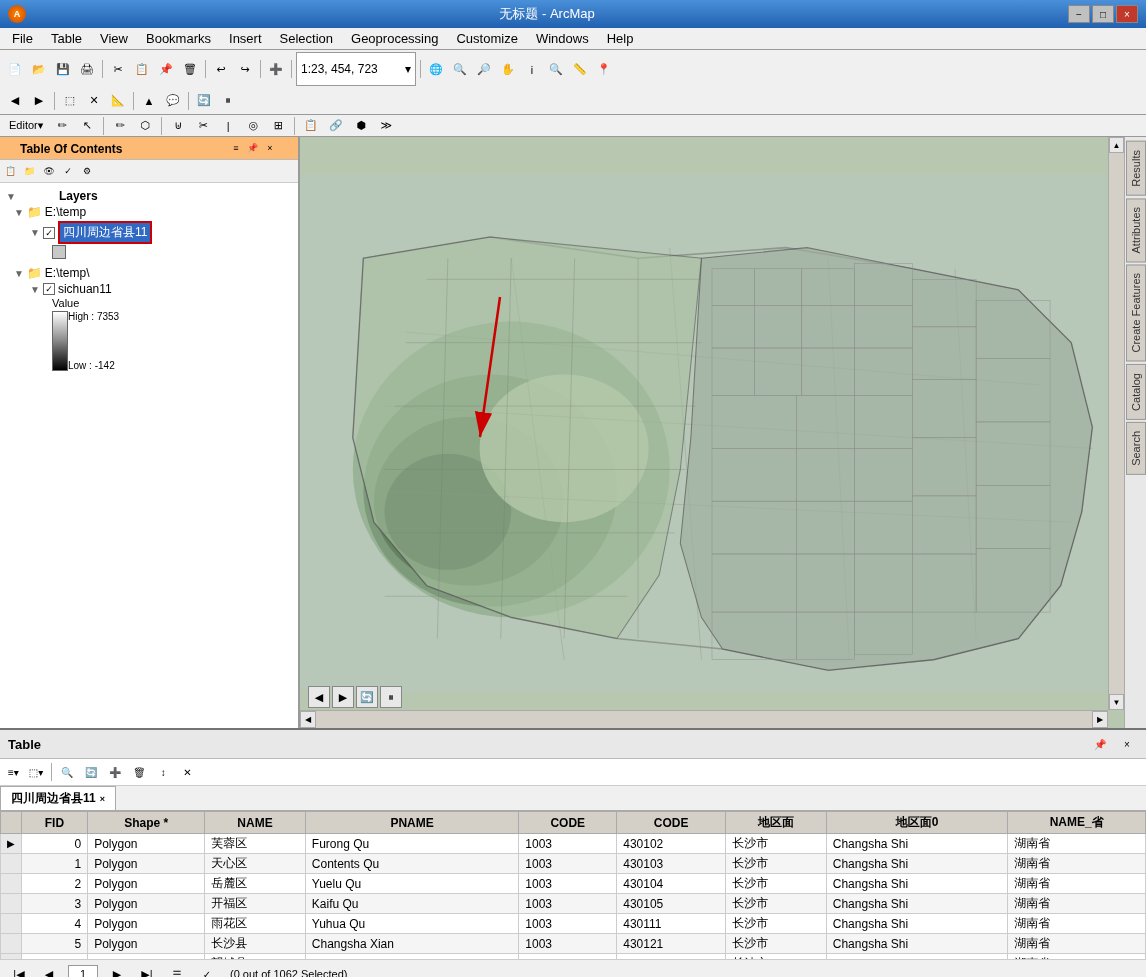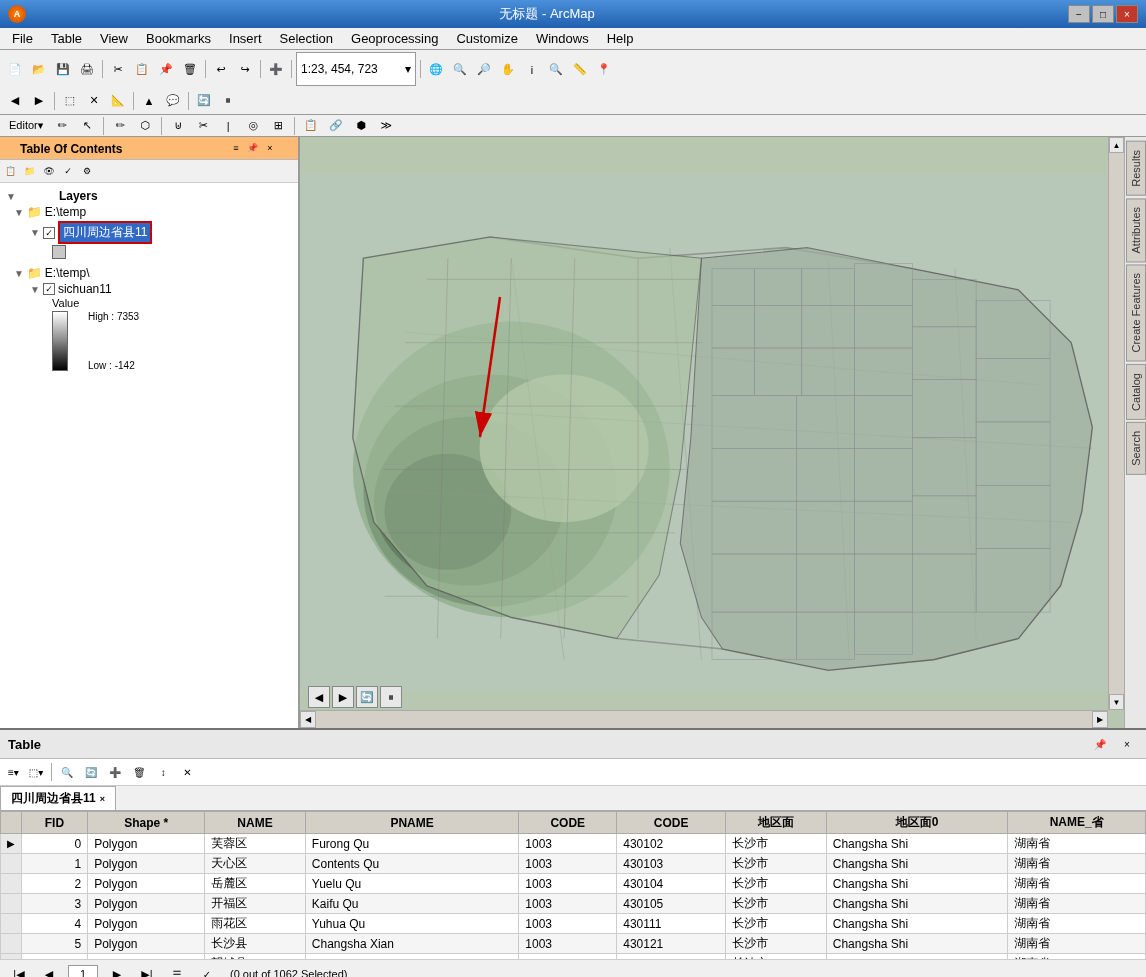--- a/index.html
+++ b/index.html
@@ -400,21 +400,21 @@
             </div>
             <div style="margin-left:16px;">
               <div class="toc-row">
                 <span class="tree-icon">▼</span>
                 <div class="cb">✓</div>
                 <span>sichuan11</span>
               </div>
 
               <div style="margin-left:24px;">
                 <div style="font-size:11px;font-weight:normal;">Value</div>
-                <div style="display:flex;align-items:flex-start;gap:20px;margin-top:2px;">
+                <div style="display:flex;align-items:flex-start;gap:0;margin-top:2px;">
                   <div style="width:16px;height:60px;background:linear-gradient(to bottom,#ffffff,#888888,#000000);border:1px solid #666;"></div>
                   <div style="display:flex;flex-direction:column;justify-content:space-between;height:60px;">
                     <div style="font-size:10px;">High : 7353</div>
                     <div style="font-size:10px;">Low : -142</div>
                   </div>
                 </div>
               </div>
             </div>
           </div>
         </div>

